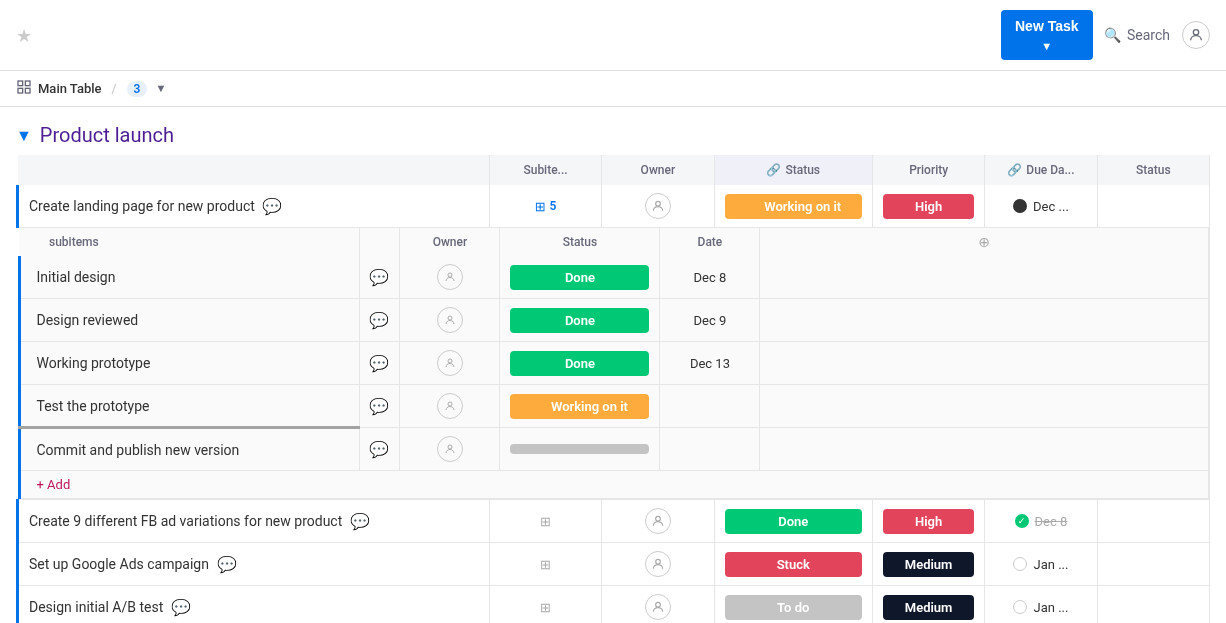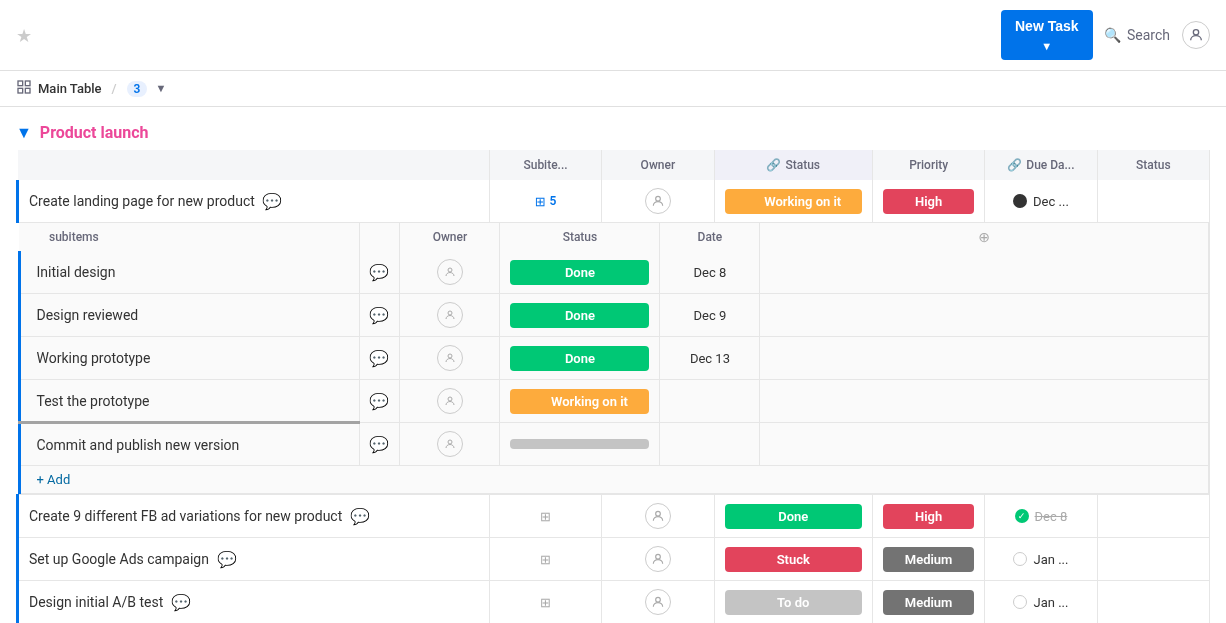--- a/index.html
+++ b/index.html
@@ -23,21 +23,21 @@
     .sub-bar .separator { color: #ccc; margin: 0 4px; }
     .count-badge { background: #e8f0fe; color: #0073ea; border-radius: 10px; padding: 1px 7px; font-size: 12px; font-weight: 600; }
     .chevron-down { color: #676879; font-size: 11px; margin-left: 2px; }
 
     
     .main-content { padding: 16px; overflow-x: auto; }
 
     
     .group-header { display: flex; align-items: center; gap: 8px; margin-bottom: 8px; }
     .group-toggle { color: #0073ea; font-size: 16px; cursor: pointer; }
-    .group-title { color: #ec4899; font-size: 16px; font-weight: 700; cursor: pointer; }
+    .group-title { color: #4c1d95; font-size: 20px; font-weight: 400; cursor: pointer; }
 
     
     .task-table { width: 100%; border-collapse: collapse; }
     .task-table thead tr { background: #f5f6f8; }
     .task-table th { padding: 8px 10px; text-align: left; font-size: 12px; font-weight: 500; color: #676879; border-right: 1px solid #e6e6e6; white-space: nowrap; }
     .task-table th.task-col { min-width: 420px; }
     .task-table th.fixed-col { min-width: 100px; text-align: center; }
     .task-table th.status-col { background: #f0f0f8; min-width: 120px; text-align: center; }
     .task-table th.due-col { min-width: 100px; text-align: center; }
     .task-table td { padding: 8px 10px; border-right: 1px solid #e6e6e6; border-bottom: 1px solid #e6e6e6; vertical-align: middle; }
@@ -54,21 +54,21 @@
     
     .status-badge { display: inline-block; padding: 5px 12px; border-radius: 4px; font-size: 13px; font-weight: 600; color: #fff; text-align: center; width: 100%; }
     .status-working { background: #fdab3d; padding-left: 31px; }
     .status-done { background: #00c875; }
     .status-stuck { background: #e2445c; }
     .status-todo { background: #c4c4c4; color: #fff; }
 
     
     .priority-badge { display: inline-block; padding: 5px 12px; border-radius: 4px; font-size: 13px; font-weight: 600; color: #fff; text-align: center; width: 100%; }
     .priority-high { background: #e2445c; }
-    .priority-medium { background: #737373; }
+    .priority-medium { background: #0f172a; }
 
     
     .due-cell { display: flex; align-items: center; gap: 6px; justify-content: center; }
     .due-dot { width: 14px; height: 14px; border-radius: 50%; background: #333; flex-shrink: 0; }
     .due-text { font-size: 13px; color: #333; }
     .due-text-strike { text-decoration: line-through; color: #aaa; }
   </style>
 </head>
 <body>
 
@@ -261,21 +261,21 @@
                         <circle cx="12" cy="8" r="4"></circle>
                         <path d="M4 20c0-4 3.6-7 8-7s8 3 8 7"></path>
                       </svg>
                     </div>
                   </td>
                 <td style="border-right:1px solid #e6e6e6;border-bottom:1px solid #e6e6e6;padding:5px 10px;"><span class="status-badge" style="background:#c4c4c4;"></span></td>
                 <td style="text-align:center;border-right:1px solid #e6e6e6;border-bottom:1px solid #e6e6e6;font-size:13px;"></td>
                 <td style="border-bottom:1px solid #e6e6e6;"></td>
               </tr>
               <tr style="background:#fafafa;">
-                <td colspan="6" style="border-left:3px solid #0073ea;padding:6px 10px 6px 16px;border-bottom:1px solid #e6e6e6;color:#0369a1;font-size:13px;cursor:pointer;">+ Add</td>
+                <td colspan="6" style="border-left:3px solid #0073ea;padding:6px 10px 6px 16px;border-bottom:1px solid #e6e6e6;color:#be185d;font-size:13px;cursor:pointer;">+ Add</td>
               </tr>
             </tbody>
           </table>
         </td>
       </tr>
 
       <tr class="main-task-row">
         <td class="left-border-blue">
           <div class="task-name-cell">
             <span class="task-name-text">Create 9 different FB ad variations for new product</span>

